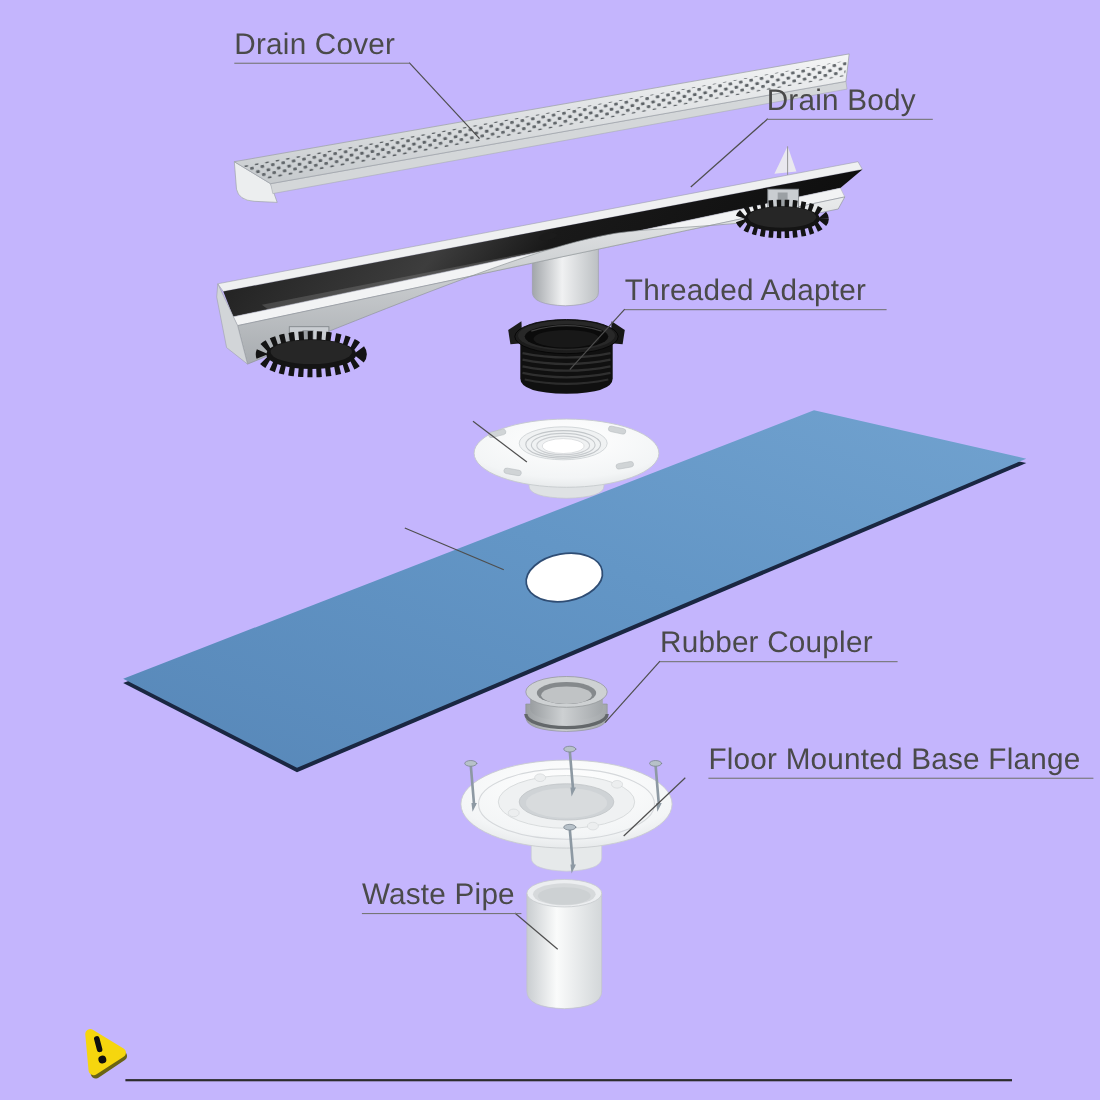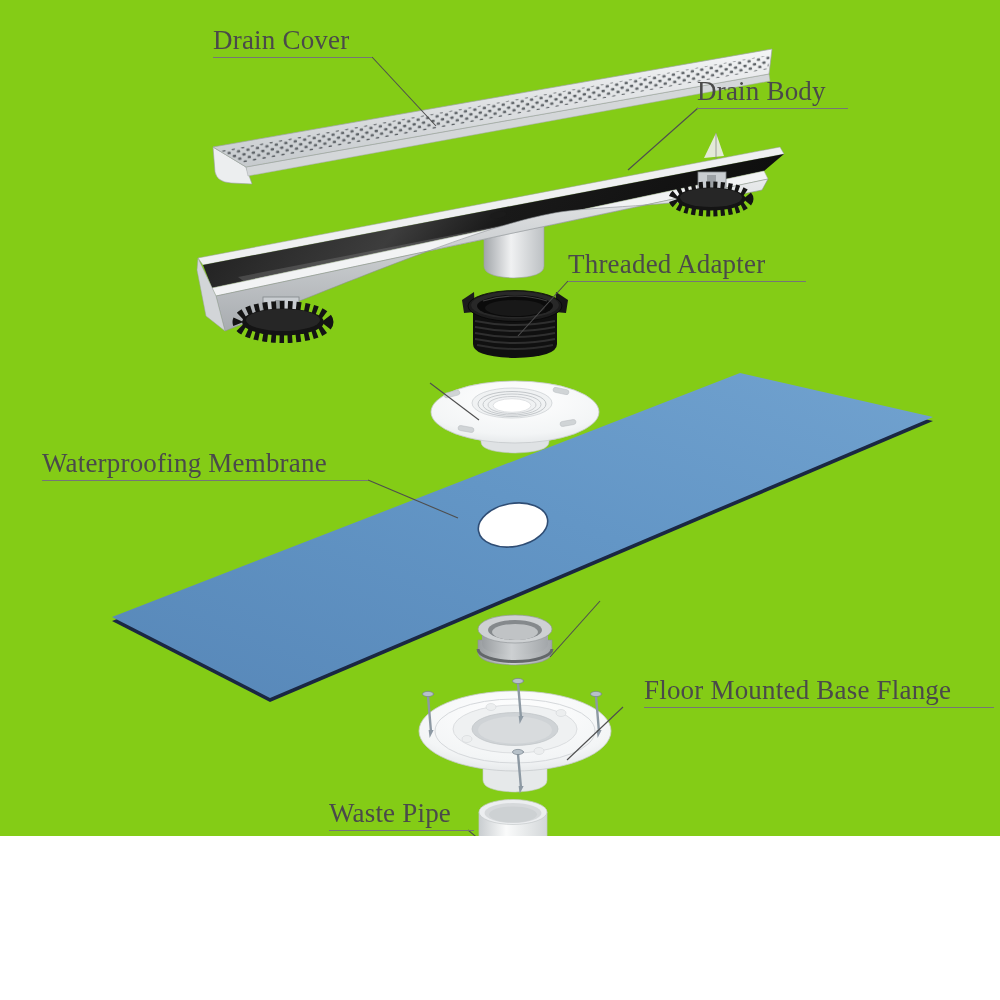--- a/index.html
+++ b/index.html
@@ -1,17 +1,17 @@
 <!DOCTYPE html>
 <html><head>
 <meta charset="utf-8">
 <style>
   html,body{margin:0;padding:0;background:#ffffff;}
-  .stage{position:relative;width:1000px;height:836px;background:#84cc16;overflow:hidden;
-         font-family:Liberation Serif, serif;}
+  .stage{position:relative;width:1000px;height:1000px;background:#c4b5fd;overflow:hidden;
+         font-family:Liberation Sans, sans-serif;}
   .art{position:absolute;left:0;top:0;}
   .lbl{position:absolute;font-size:27px;line-height:33px;height:33px;color:#4a4a4a;
        border-bottom:1px solid #767676;white-space:nowrap;letter-spacing:.2px;}
   .note-text{position:absolute;left:112px;top:936px;height:44px;line-height:44px;
        font-size:28px;font-weight:bold;letter-spacing:-0.6px;color:#1f1f1f;white-space:nowrap;}
   .note-line{position:absolute;left:114px;top:981px;width:806px;height:2px;background:#2c2c2c;}
   .warn{position:absolute;left:72px;top:932px;width:48px;height:50px;}
 </style>
 </head>
 <body>
@@ -206,21 +206,21 @@
       <line x1="368" y1="480" x2="458" y2="518"></line>
       <line x1="600" y1="601" x2="550" y2="657"></line>
       <line x1="623" y1="707" x2="567" y2="760"></line>
       <line x1="468" y1="830" x2="507" y2="863"></line>
     </g>
   </svg>
 
   <div class="lbl" style="left:213px;top:24px;width:159px;">Drain Cover</div>
   <div class="lbl" style="left:568px;top:248px;width:238px;">Threaded Adapter</div>
   <div class="lbl" style="left:697px;top:75px;width:151px;">Drain Body</div>
-  <div class="lbl" style="left:42px;top:447px;width:326px;">Waterproofing Membrane</div>
+  <div class="lbl" style="left:600px;top:568px;width:216px;">Rubber Coupler</div>
   <div class="lbl" style="left:644px;top:674px;width:350px;">Floor Mounted Base Flange</div>
   <div class="lbl" style="left:329px;top:797px;width:145px;">Waste Pipe</div>
 
   <svg class="warn" viewBox="0 0 48 50">
     <polygon points="11,12 15,44 39,28" fill="#6b6414" stroke="#6b6414" stroke-width="9" stroke-linejoin="round"></polygon>
     <polygon points="10,8 13,41 38,25" fill="#f6d60e" stroke="#f6d60e" stroke-width="9" stroke-linejoin="round"></polygon>
     <g transform="rotate(-15 19 24)">
       <rect x="16.6" y="9.5" width="5" height="15" rx="2.5" fill="#101010"></rect>
       <circle cx="19.1" cy="31.5" r="3.6" fill="#101010"></circle>
     </g>

